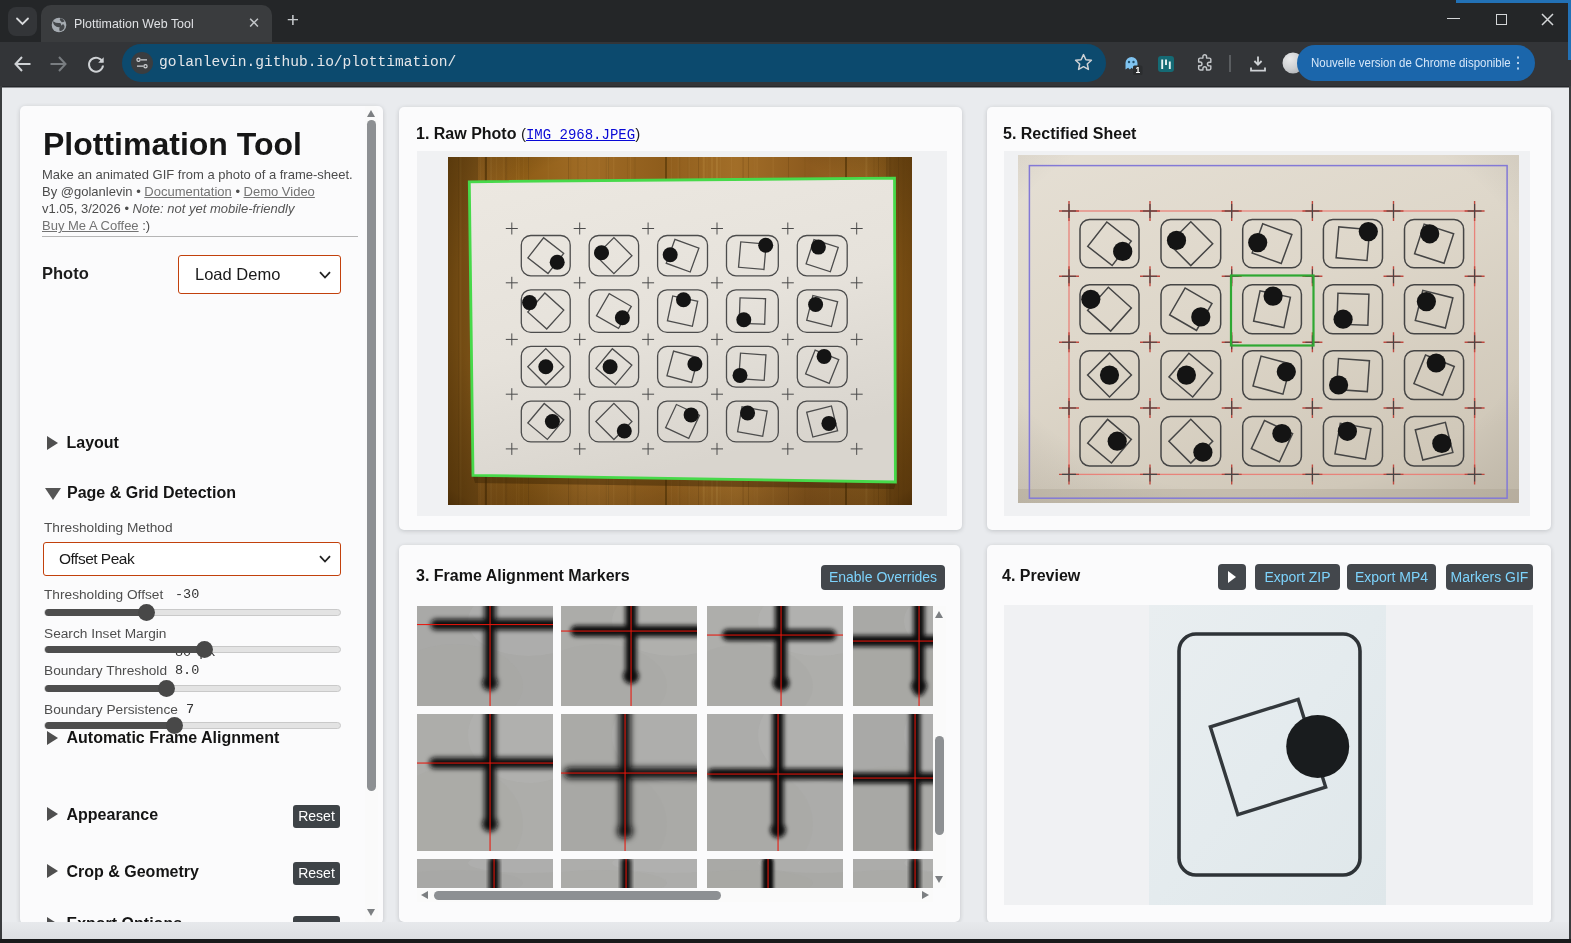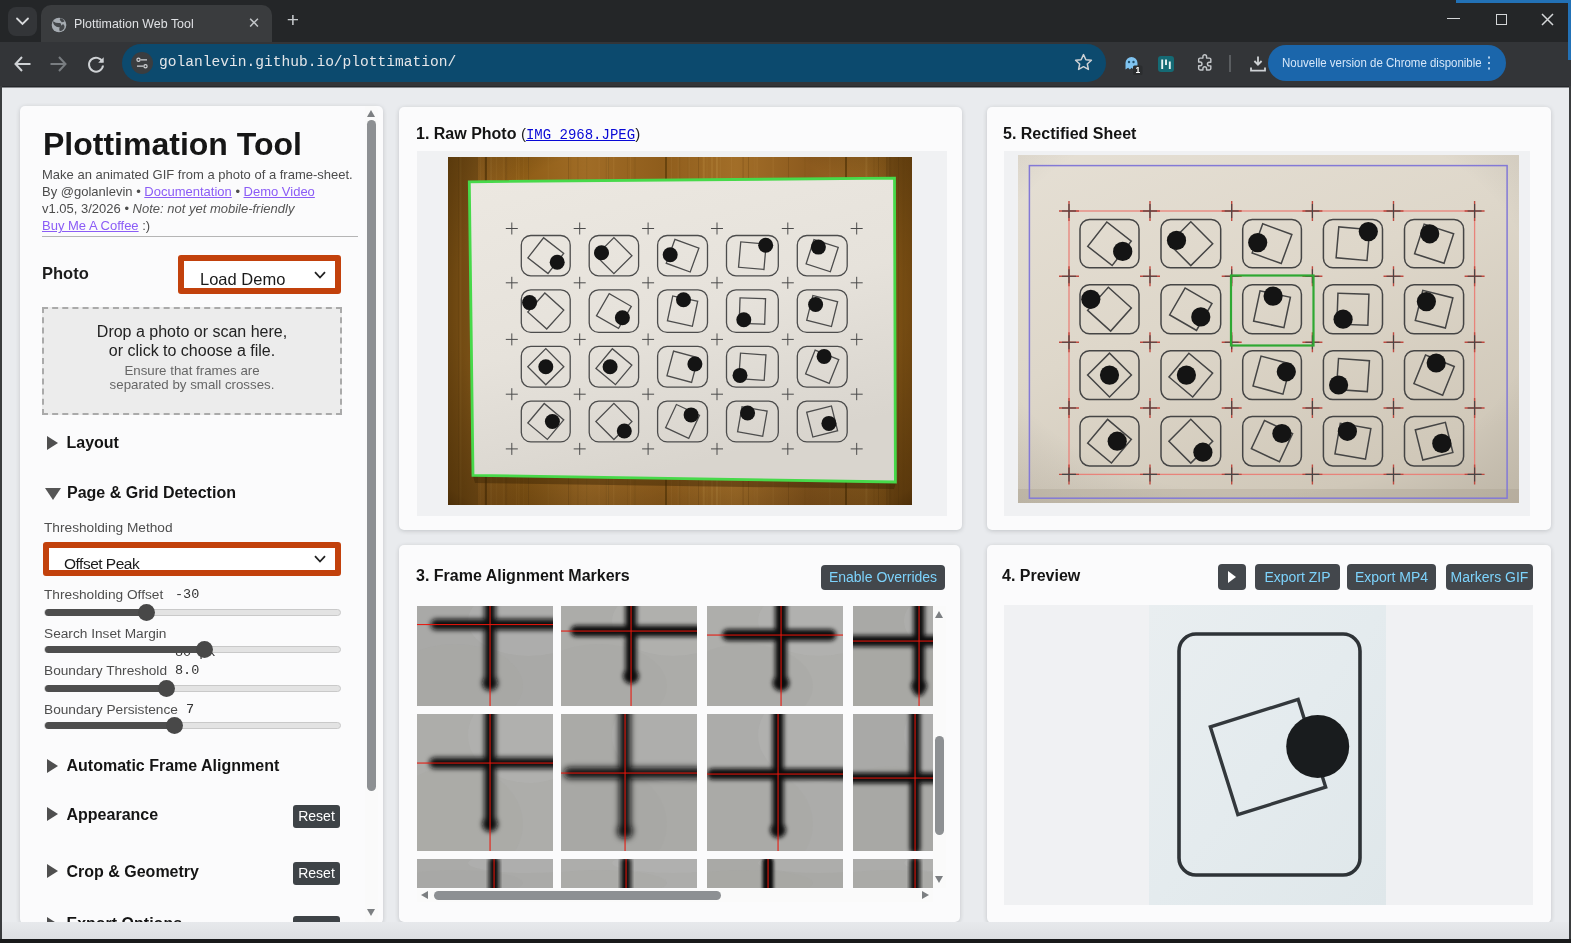--- a/index.html
+++ b/index.html
@@ -15,41 +15,41 @@
 #tab .ttl { position:absolute; left:33px; top:11px; font-size:13.5px; color:#dfe1e4; white-space:nowrap; transform:scaleX(0.92); transform-origin:0 0; }
 #tab .cls { position:absolute; right:8px; top:8px; width:20px; height:20px; color:#c3c6c9; font-size:15px; text-align:center; line-height:19px; }
 #newtab { position:absolute; left:283px; top:10px; width:20px; height:20px; color:#c6c9cc; font-size:21px; line-height:19px; text-align:center; font-weight:400; }
 
 #toolbar { position:absolute; left:0; top:42px; width:1571px; height:44px; background:#333538; z-index:29; box-shadow:0 1.5px 0 #25272a; }
 #toolbar svg.nav { position:absolute; top:12px; }
 #omni { position:absolute; left:122px; top:2px; width:984px; height:38px; border-radius:19px; background:#0c4a6e;font-family:Liberation Mono, monospace; }
 #omni .sitei { position:absolute; left:9px; top:8px; width:22px; height:22px; }
 #omni .url { position:absolute; left:37px; top:9px; font-size:15.5px; color:#e4e6e9; white-space:nowrap; transform:scaleX(0.94); transform-origin:0 0; }
 #omni .star { position:absolute; right:12px; top:8px; }
-#updatepill { position:absolute; left:1268px; top:2.5px; width:238px; height:36px; border-radius:18px; background:#1b66ab; color:#d6e7f9; font-size:13.5px; line-height:36px; white-space:nowrap; }
+#updatepill { position:absolute; left:1297px; top:2.5px; width:238px; height:36px; border-radius:18px; background:#1b66ab; color:#d6e7f9; font-size:13.5px; line-height:36px; white-space:nowrap; }
 #updatepill .txt { position:absolute; left:14px; top:0; transform:scaleX(0.85); transform-origin:0 0; }
 #updatepill .dots { position:absolute; right:9px; top:0; font-size:16px; color:#cfe2f6; }
 
 
 #page { position:absolute; left:2px; top:86px; width:1567px; height:853px; background:#e9ebee; overflow:hidden; }
 #winborder { position:absolute; left:0; top:939px; width:1571px; height:4px; background:#191a1b; z-index:40; }
 body::before { content:""; position:absolute; left:0; top:86px; width:2px; height:857px; background:#3a3c3e; z-index:35; }
 body::after { content:""; position:absolute; right:0; top:86px; width:2px; height:857px; background:#3a3c3e; z-index:35; }
 
 .card { position:absolute; background:#fbfbfc; border-radius:5px; box-shadow:0 1px 4px rgba(60,64,70,0.22); }
 
 
 #sidebar { left:18px; top:20px; width:363px; height:818px; }
 #sidebar h1 { position:absolute; left:23px; top:22px; font-size:32px; line-height:32px; font-weight:bold; color:#161616; white-space:nowrap;text-align:center; }
 #intro { position:absolute; left:22px; top:60px; width:340px; font-size:13px; line-height:17px; color:#4c4c4c; }
-#intro a { color:#8b5cf6;margin-top:35px; }
+#intro a { color:#737373;margin-top:35px; }
 #intro .note { font-style:italic; color:#555; }
 #hr1 { position:absolute; left:22px; top:130px; width:316px; border-top:1px solid #b5b5b5; }
 #photolbl { position:absolute; left:22px; top:159px; font-size:16.5px; line-height:16.5px; font-weight:bold; color:#1c1c1c; }
-.sel { position:absolute; border:6px solid #c2410c; border-radius:3px; background:#fff; color:#1a1a1a; }
+.sel { position:absolute; border:1px solid #c2410c; border-radius:3px; background:#fff; color:#1a1a1a; }
 .sel .chev { position:absolute; right:9px; top:50%; margin-top:-4px; }
 #sel1 { left:158px; top:149px; width:163px; height:39px; font-size:16.5px; line-height:37px; padding-left:16px; }
 #dropzone { position:absolute; left:22px; top:201px; width:300px; height:108px; background:#ececec; border:2px dashed #aaa; text-align:center; color:#222; }
 #dropzone .l1 { margin-top:13px; font-size:16px; line-height:19px; }
 #dropzone .l2 { margin-top:4px; font-size:13.3px; line-height:14px; color:#666; }
 .sechdr { position:absolute; left:24px; font-size:16px; line-height:16px; font-weight:bold; color:#141414; white-space:nowrap; }
 .sechdr .tri { display:inline-block; width:0; height:0; margin-left:3px; margin-right:8.5px; vertical-align:-1.5px; }
 .tri-r { border-left:11px solid #4f4f4f; border-top:7px solid transparent; border-bottom:7px solid transparent; }
 .tri-d { border-top:12px solid #555; border-left:8.5px solid transparent; border-right:8.5px solid transparent; margin-left:1px !important; margin-right:6px !important; vertical-align:-2px !important; }
 .gray-lbl { position:absolute; left:24px; font-size:13.7px; line-height:14px; color:#4e4e4e; white-space:nowrap; }
@@ -162,24 +162,20 @@
   <h1>Plottimation Tool</h1>
   <div id="intro">Make an animated GIF from a photo of a frame-sheet.<br>
   By @golanlevin • <a href="#">Documentation</a> • <a href="#">Demo Video</a><br>
   v1.05, 3/2026 • <span class="note">Note: not yet mobile-friendly</span><br>
   <a href="#">Buy Me A Coffee</a> :)</div>
   <div id="hr1"></div>
   <div id="photolbl">Photo</div>
   <div class="sel" id="sel1">Load Demo<svg class="chev" width="12" height="8" viewBox="0 0 12 8">
           <path d="M1 1.2 L6 6.5 L11 1.2" stroke="#222" stroke-width="1.8" fill="none"></path>
         </svg></div>
-  <div id="dropzone">
-    <div class="l1">Drop a photo or scan here,<br>or click to choose a file.</div>
-    <div class="l2">Ensure that frames are<br>separated by small crosses.</div>
-  </div>
   <div class="sechdr" style="top:329px"><span class="tri tri-r"></span>Layout</div>
   <div class="sechdr" style="top:378.5px"><span class="tri tri-d"></span>Page &amp; Grid Detection</div>
   <div class="gray-lbl" style="top:414.5px">Thresholding Method</div>
   <div class="sel" id="sel2">Offset Peak<svg class="chev" width="12" height="8" viewBox="0 0 12 8">
           <path d="M1 1.2 L6 6.5 L11 1.2" stroke="#222" stroke-width="1.8" fill="none"></path>
         </svg></div>
   <div class="gray-lbl" style="top:482px">Thresholding Offset</div>
       <span class="mono-val" style="left:155px;top:482px">-30</span>
   <div class="slider" style="top:503px">
         <div class="fill" style="width:101px"></div>
@@ -196,21 +192,21 @@
   <div class="slider" style="top:579px">
         <div class="fill" style="width:121px"></div>
         <div class="thumb" style="left:113px"></div>
       </div>
   <div class="gray-lbl" style="top:597px">Boundary Persistence</div>
       <span class="mono-val" style="left:166px;top:597px">7</span>
   <div class="slider" style="top:616px">
         <div class="fill" style="width:129px"></div>
         <div class="thumb" style="left:121px"></div>
       </div>
-  <div class="sechdr" style="top:652px"><span class="tri tri-r"></span>Automatic Frame Alignment</div>
+  <div class="sechdr" style="top:624px"><span class="tri tri-r"></span>Automatic Frame Alignment</div>
   <div class="sechdr" style="top:700.5px"><span class="tri tri-r"></span>Appearance</div>
   <div class="resetbtn" style="top:699px">Reset</div>
   <div class="sechdr" style="top:757.5px"><span class="tri tri-r"></span>Crop &amp; Geometry</div>
   <div class="resetbtn" style="top:756px">Reset</div>
   <div style="position:absolute;left:0;top:806px;width:345px;height:12px;overflow:hidden">
     <div class="sechdr" style="top:4px;left:24px"><span class="tri tri-r"></span>Export Options</div>
     <div class="resetbtn" style="top:4px">Reset</div>
   </div>
 
   <div class="sb-v" style="left:345px;top:0;width:13px;height:818px;border-radius:0 5px 5px 0">

